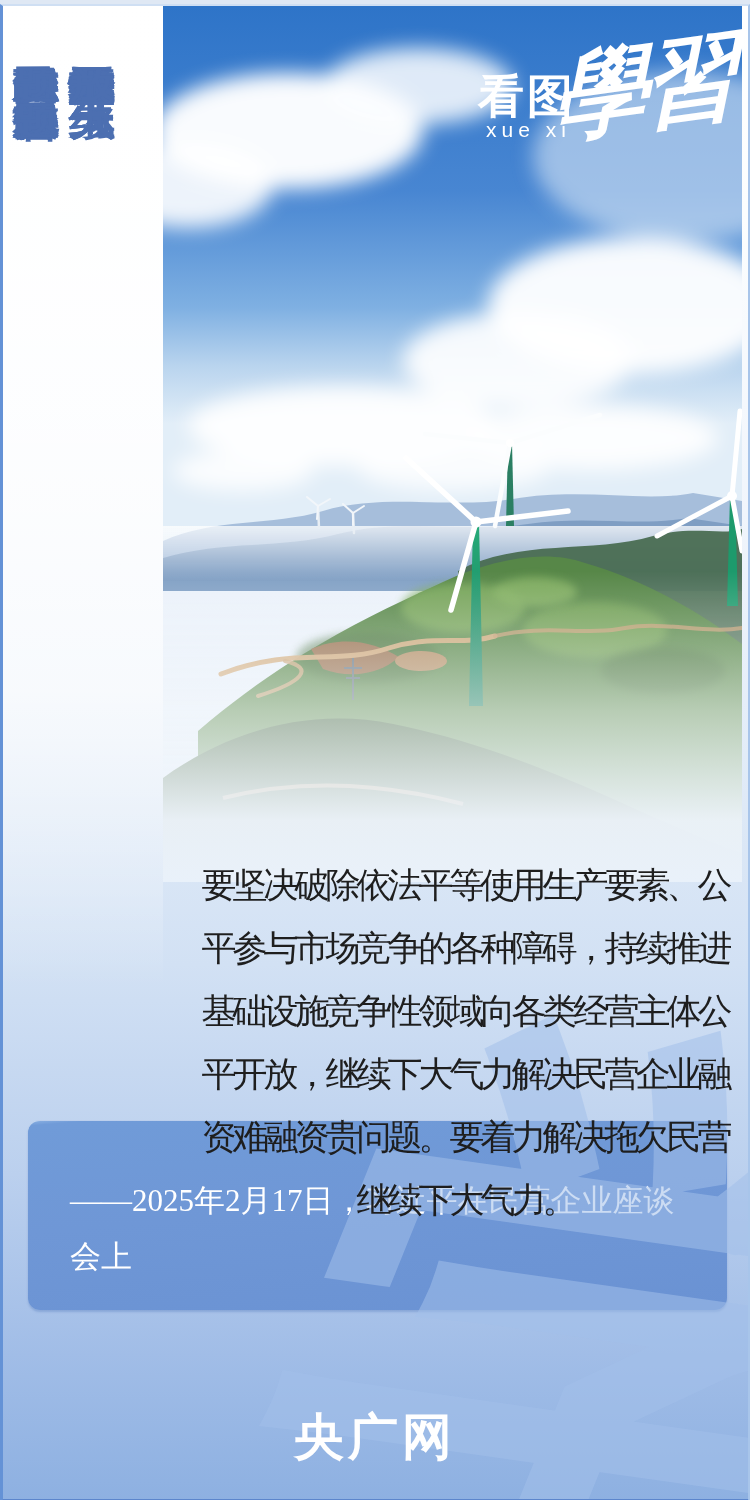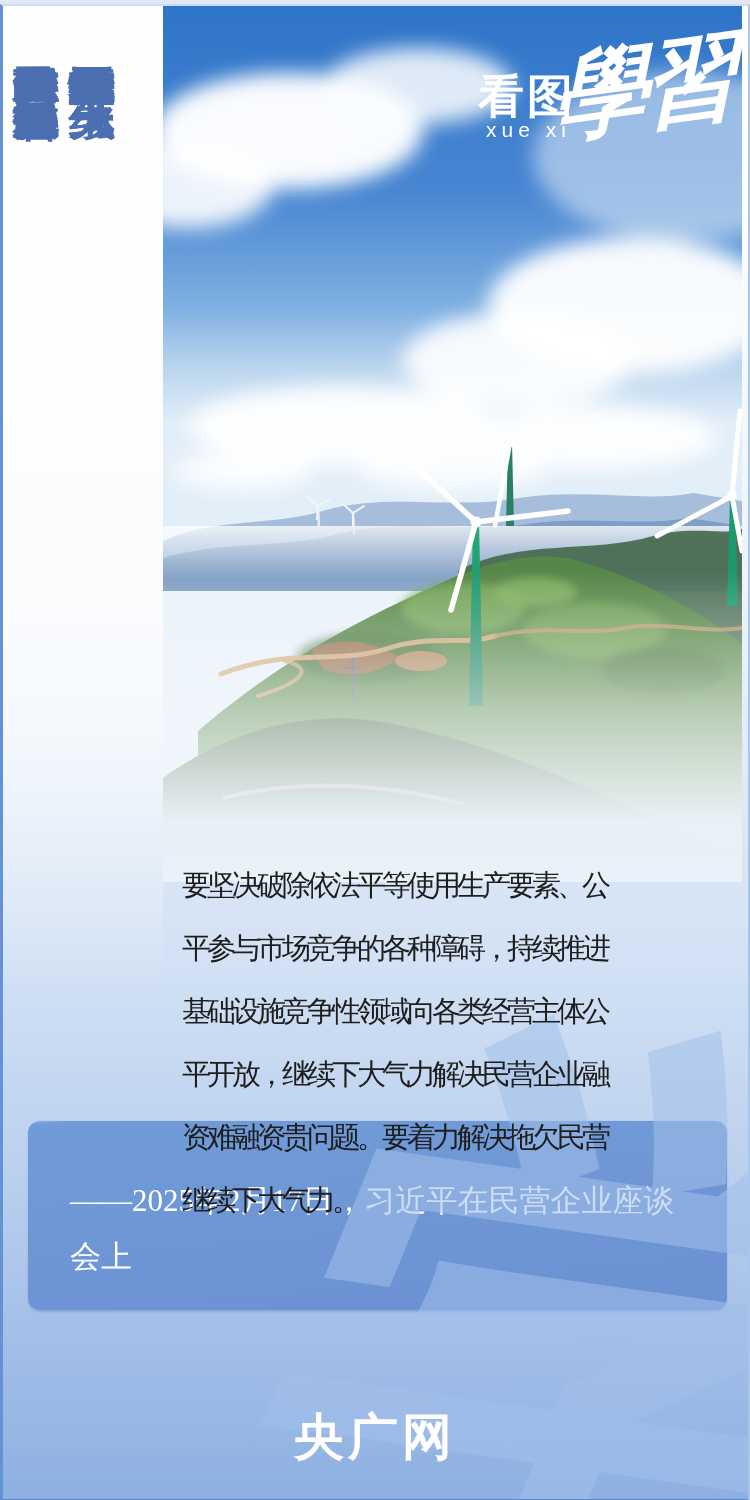--- a/index.html
+++ b/index.html
@@ -33,21 +33,21 @@
   .logo{position:absolute;z-index:10;color:#fff;}
   .logo-kantu{left:478px;top:62px;font-family:"Liberation Sans","DejaVu Sans",sans-serif;
     font-size:46px;font-weight:900;letter-spacing:3px;}
   .logo-pinyin{left:486px;top:114px;font-family:"Liberation Sans","DejaVu Sans",sans-serif;
     font-size:21px;font-weight:normal;letter-spacing:5px;}
   .logo-script{left:552px;top:20px;font-size:96px;font-style:italic;font-weight:600;
     transform:rotate(-8deg) skewX(-6deg);letter-spacing:-6px;}
   
   .quote{
     position:absolute;left:182px;top:850px;width:566px;z-index:8;
-    color:#1e1e1e;font-size:29px;letter-spacing:-4px;
+    color:#1e1e1e;font-size:35px;letter-spacing:-4px;text-align:center;
   }
   .quote .line{height:63px;line-height:63px;}
   
   .card{
     position:absolute;left:28px;top:1116px;width:699px;height:189px;z-index:4;
     border-radius:12px;
     background:linear-gradient(175deg,#8ab0e2 0%,#709bd8 2%,#6f97d6 45%,#6a92d3 100%);
     border-top:1px solid rgba(255,255,255,.55);
     box-shadow:0 2px 2px rgba(70,110,180,.30);
     color:#fff;

